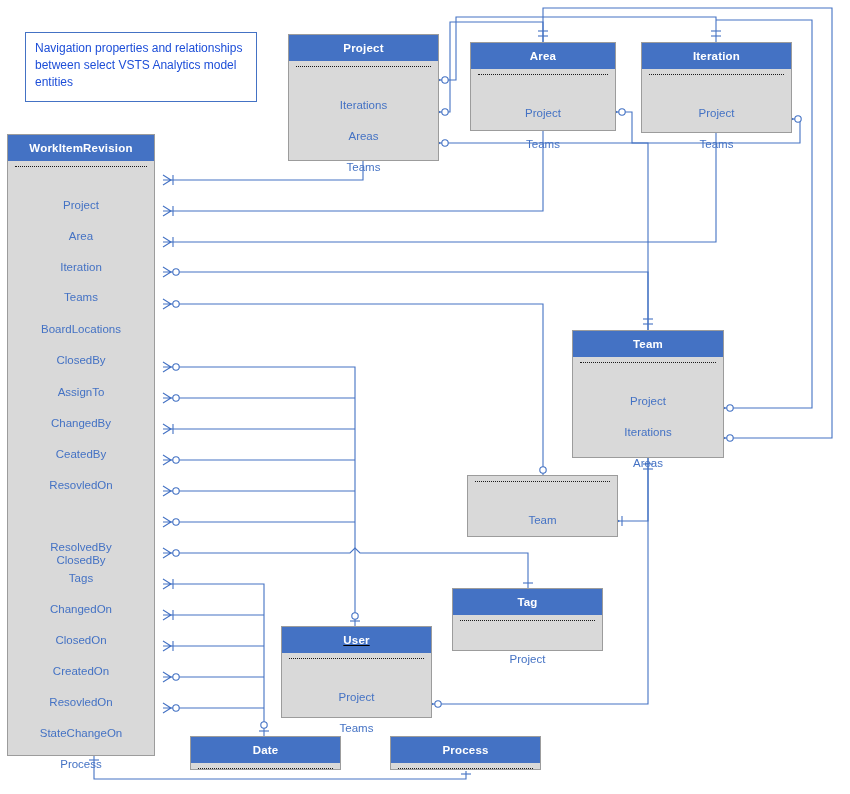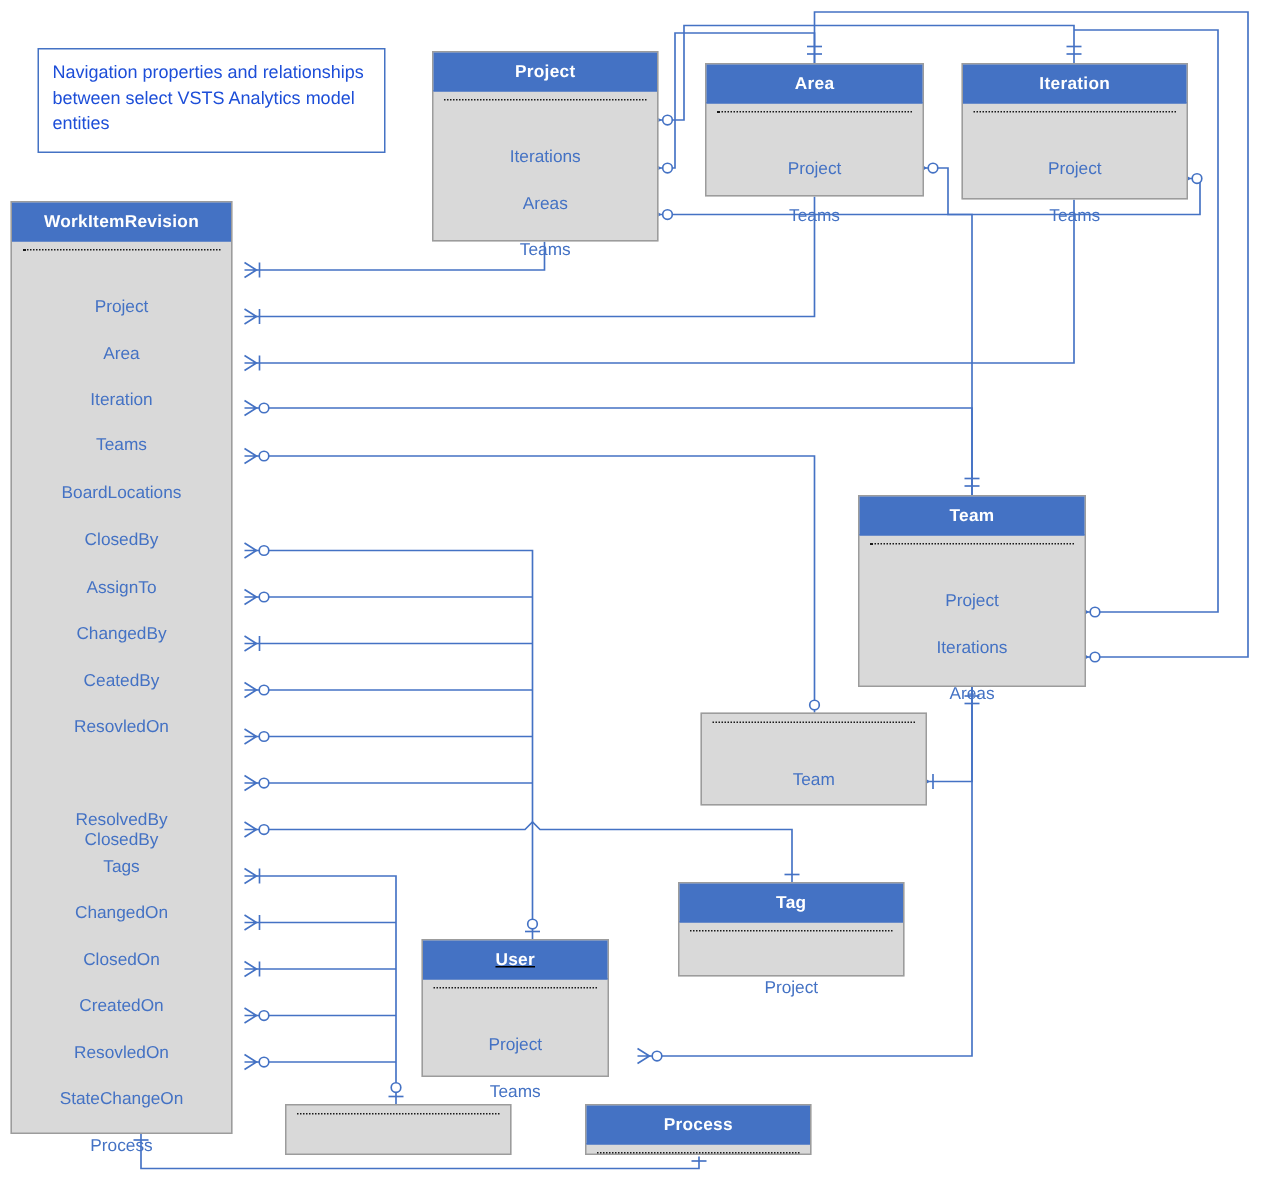--- a/index.html
+++ b/index.html
@@ -246,30 +246,31 @@
   </div>
 
   <div class="entity" id="e-tag" style="left:452px;top:588px;width:151px;height:63px;">
     <div class="hdr">Tag</div>
     <div class="sep"></div>
     <div class="rows">
       <div class="row" style="top:29px;">Project</div>
     </div>
   </div>
 
-  <div class="entity" id="e-user" style="left:281px;top:626px;width:125px;height:92px;text-decoration:underline;">
+  <div class="entity" id="e-user" style="left:281px;top:626px;width:151px;height:92px;text-decoration:underline;">
     <div class="hdr">User</div>
     <div class="sep"></div>
     <div class="rows">
       <div class="row" style="top:29px;">Project</div>
       <div class="row" style="top:60px;">Teams</div>
     </div>
   </div>
 
   <div class="entity" id="e-date" style="left:190px;top:736px;width:151px;height:34px;">
+    <div class="hdr">Date</div>
     <div class="sep"></div>
   </div>
 
   <div class="entity" id="e-process" style="left:390px;top:736px;width:151px;height:34px;">
     <div class="hdr">Process</div>
     <div class="sep"></div>
   </div>
 
 </div>
 

